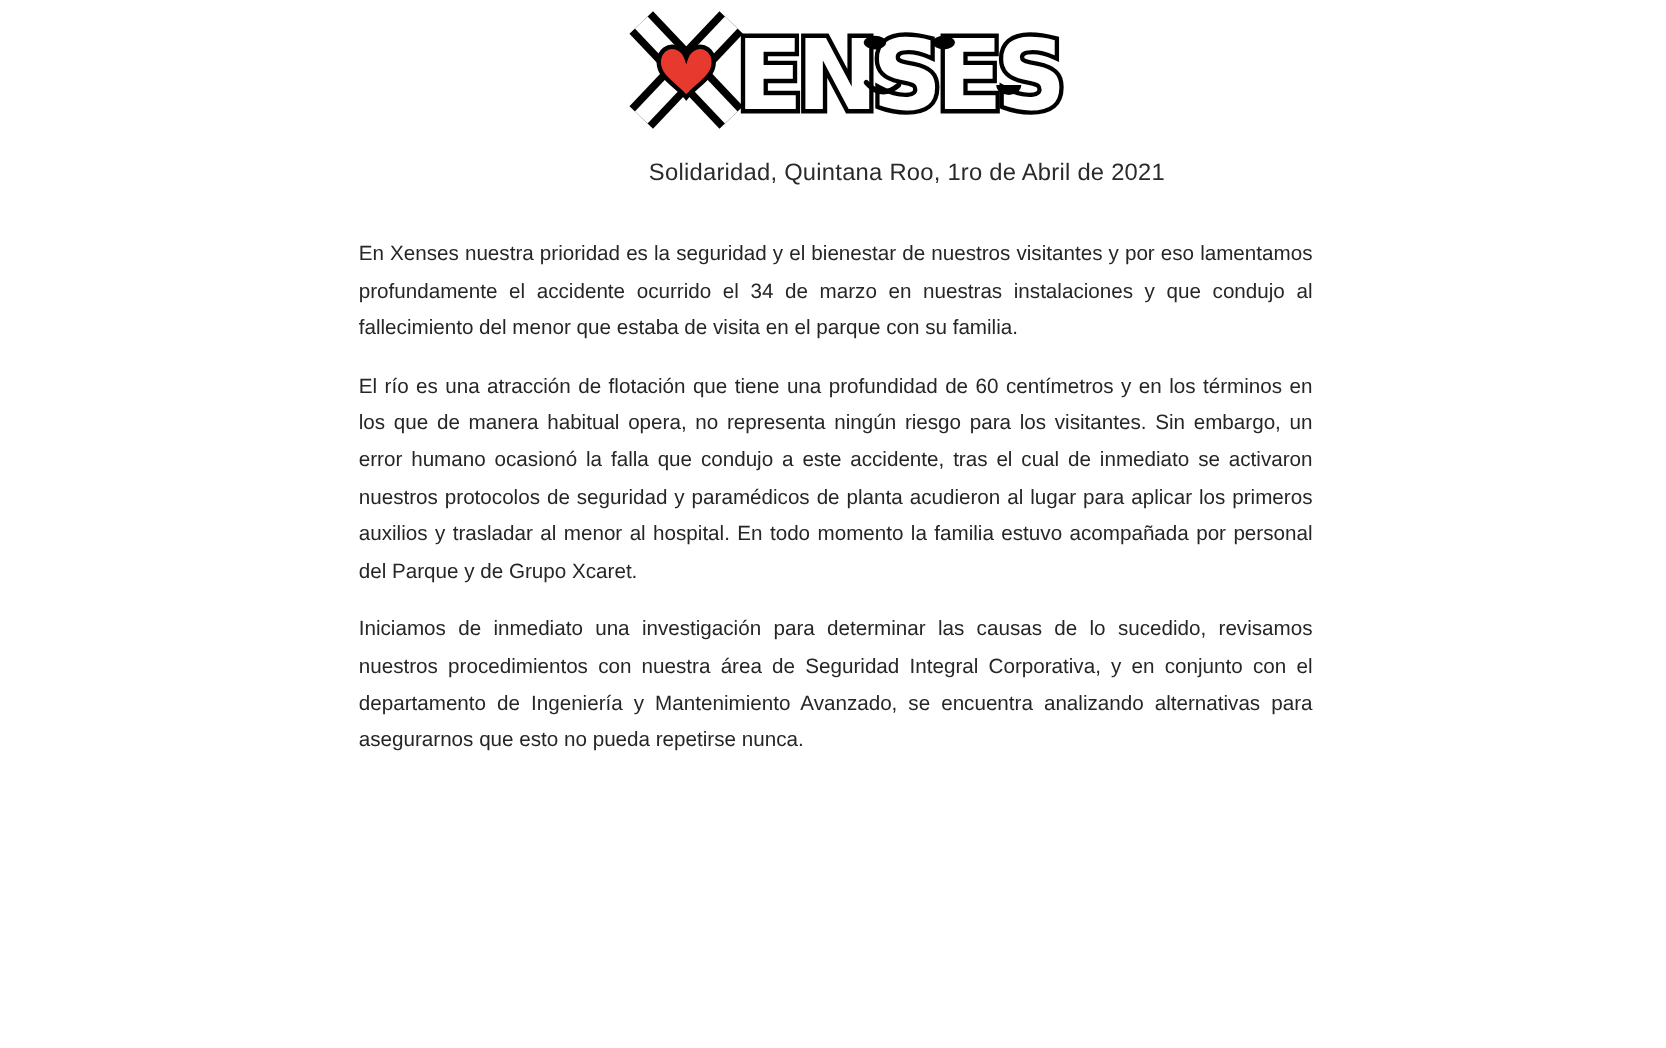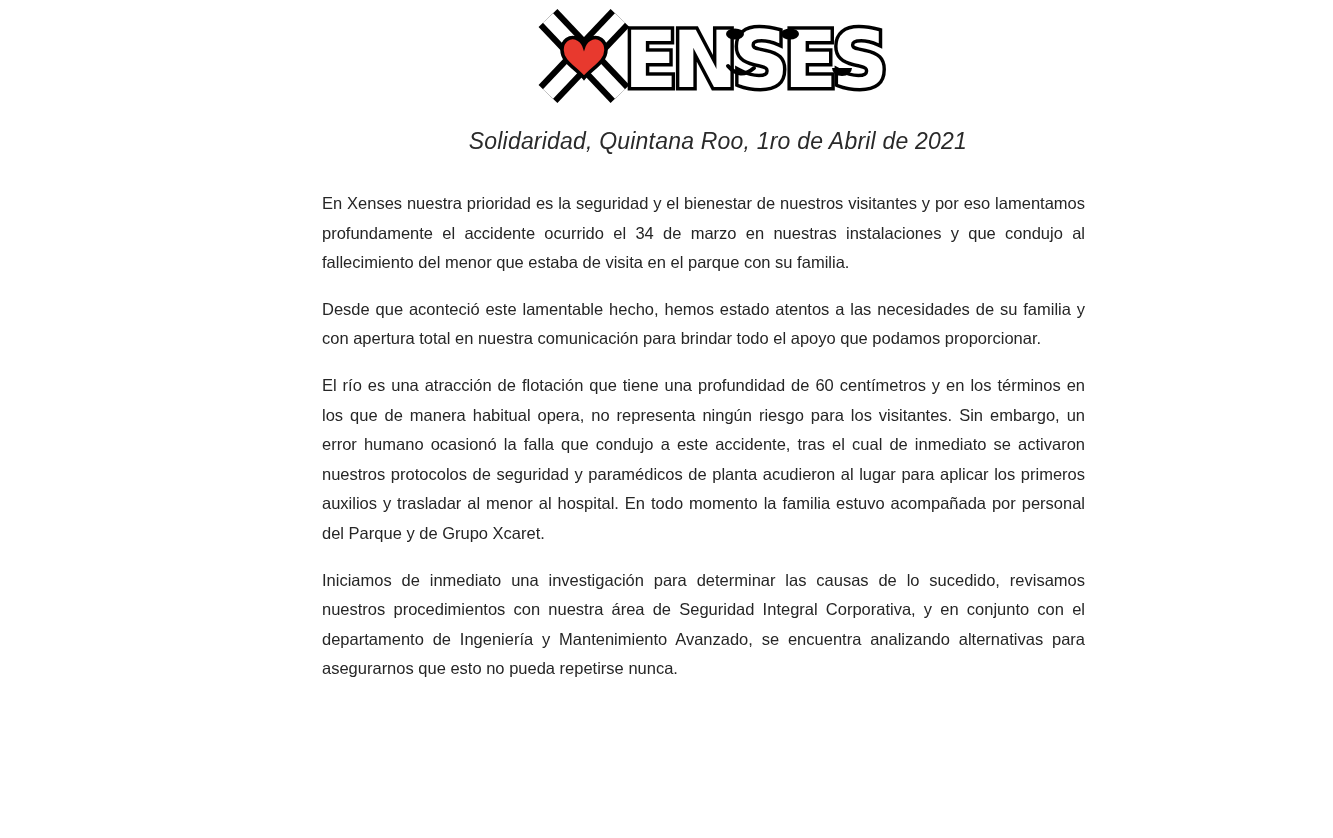--- a/index.html
+++ b/index.html
@@ -11,38 +11,36 @@
     height: 838px;
     overflow: hidden;
     font-family: "Liberation Sans", sans-serif;
     color: #1f1f1f;
   }
   .page {
     position: relative;
     width: 1218px;
     height: 838px;
     background: #ffffff;
-    margin-left: 35px;
   }
   .logo {
     position: absolute;
     top: 6px;
     left: 497px;
     width: 368px;
     height: 100px;
   }
   .dateline {
     position: absolute;
     top: 128px;
     right: 286px;
-    font-size: 23px;
+    font-size: 19px;
     letter-spacing: 0.2px;
     color: #2a2a2a;
     white-space: nowrap;
-    font-style: italic;
   }
   .body-text {
     position: absolute;
     left: 287px;
     top: 189px;
     width: 763px;
     font-size: 16.5px;
     line-height: 29.6px;
     text-align: justify;
     color: #262626;
@@ -75,18 +73,17 @@
 
       <path d="M196,60 q12,14 26,2" stroke="#000" stroke-width="4" fill="none" stroke-linecap="round"></path>
       <path d="M300,62 a10,8 0 0 0 20,0 z" fill="#000"></path>
     </svg>
   </div>
 
   <div class="dateline">Solidaridad, Quintana Roo, 1ro de Abril de 2021</div>
 
   <div class="body-text">
       <p>En Xenses nuestra prioridad es la seguridad y el bienestar de nuestros visitantes y por eso lamentamos profundamente el accidente ocurrido el 34 de marzo en nuestras instalaciones y que condujo al fallecimiento del menor que estaba de visita en el parque con su familia.</p>
-      <p>Desde que aconteció este lamentable hecho, hemos estado atentos a las necesidades de su familia y con apertura total en nuestra comunicación para brindar todo el apoyo que podamos proporcionar.</p>
       <p>El río es una atracción de flotación que tiene una profundidad de 60 centímetros y en los términos en los que de manera habitual opera, no representa ningún riesgo para los visitantes. Sin embargo, un error humano ocasionó la falla que condujo a este accidente, tras el cual de inmediato se activaron nuestros protocolos de seguridad y paramédicos de planta acudieron al lugar para aplicar los primeros auxilios y trasladar al menor al hospital. En todo momento la familia estuvo acompañada por personal del Parque y de Grupo Xcaret.</p>
       <p>Iniciamos de inmediato una investigación para determinar las causas de lo sucedido, revisamos nuestros procedimientos con nuestra área de Seguridad Integral Corporativa, y en conjunto con el departamento de Ingeniería y Mantenimiento Avanzado, se encuentra analizando alternativas para asegurarnos que esto no pueda repetirse nunca.</p>
     </div>
 
 </div>
 
 </body></html>

